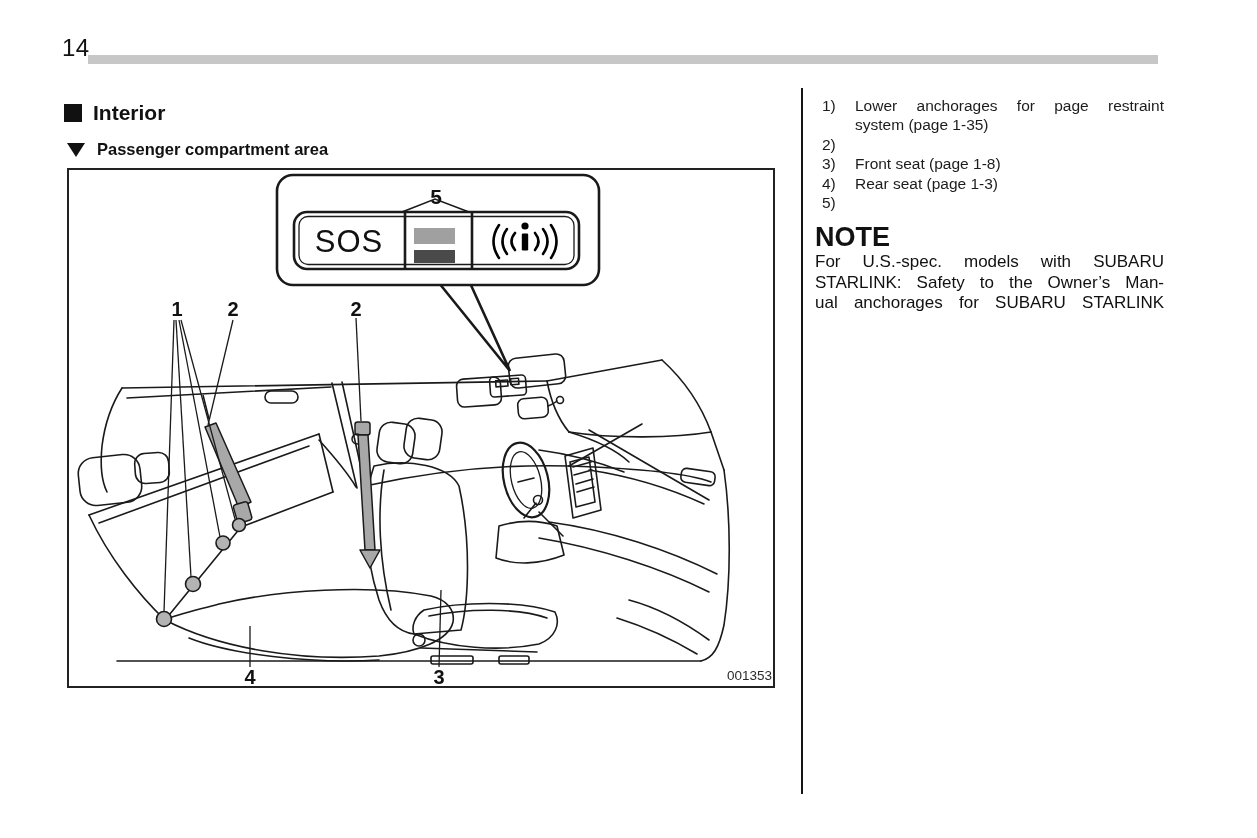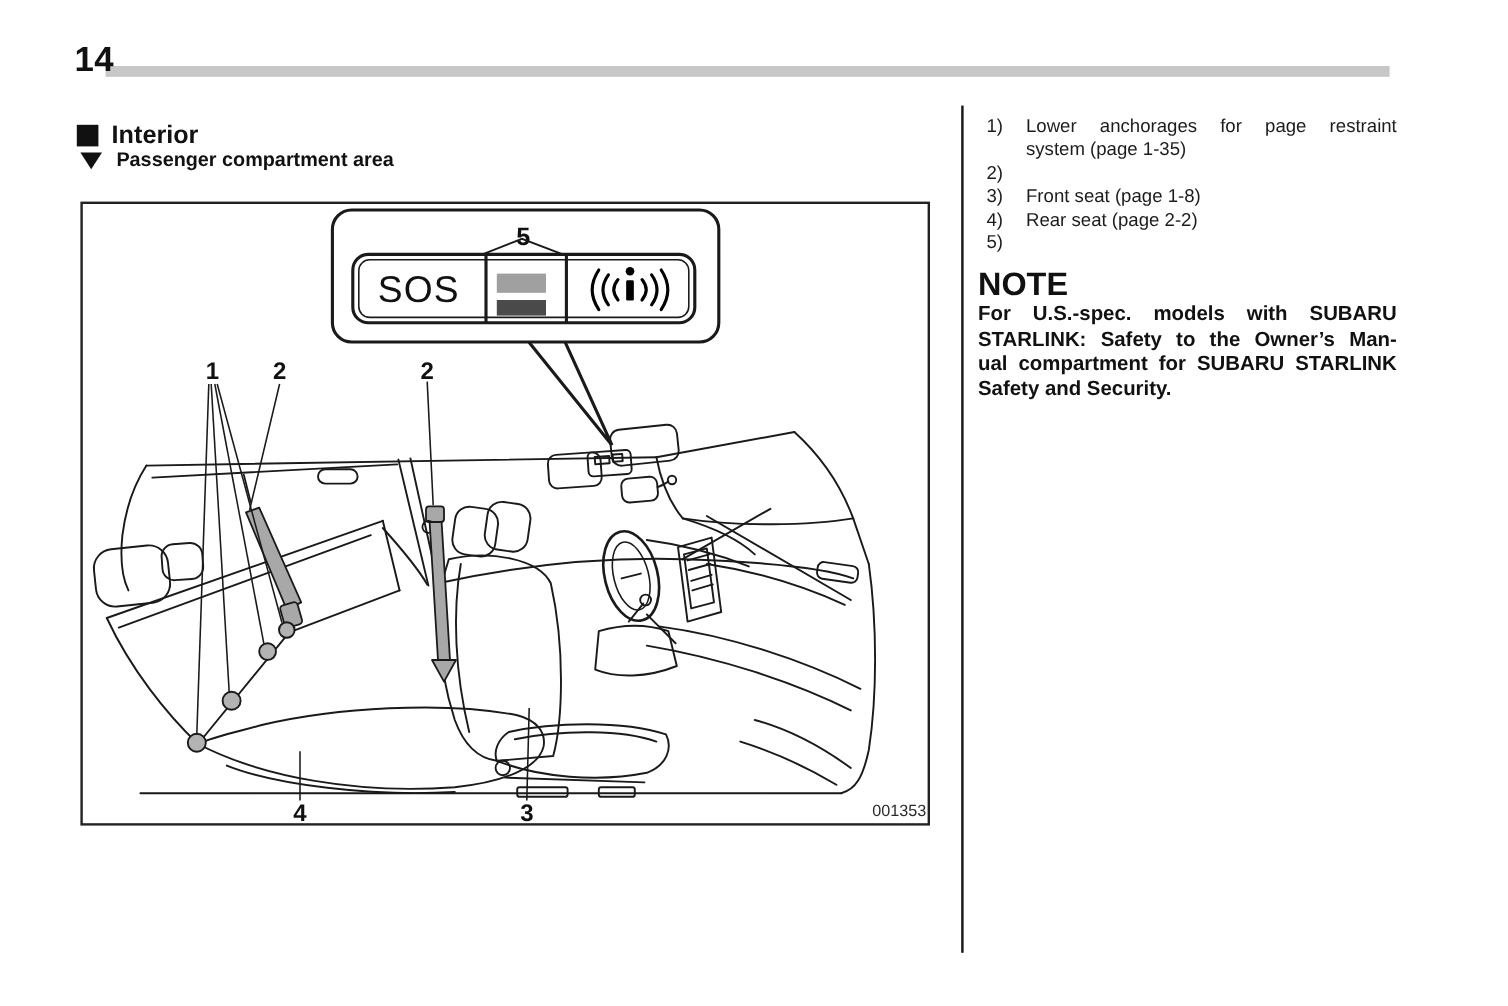--- a/index.html
+++ b/index.html
@@ -1,38 +1,38 @@
 <!DOCTYPE html>
 <html><head>
 <meta charset="utf-8">
 <style>
   html,body{margin:0;padding:0;background:#fff;}
   body{width:1257px;height:838px;position:relative;overflow:hidden;
        font-family:"Liberation Sans",sans-serif;color:#1a1a1a;}
   .abs{position:absolute;}
   
-  .pageno{left:62px;top:34px;font-size:29px;font-weight:bold;color:#111;letter-spacing:0.5px;z-index:2;}
+  .pageno{left:62px;top:34px;font-size:24px;font-weight:normal;color:#111;letter-spacing:0.5px;z-index:2;}
   .hbar{left:88px;top:55px;width:1070px;height:9px;background:#c7c7c7;}
   .sec{left:64px;top:101px;display:flex;align-items:center;justify-content:flex-end;}
   .sec .sq{width:18px;height:18px;background:#111;display:inline-block;}
   .sec .lbl{font-size:21px;font-weight:bold;margin-left:11px;color:#111;}
-  .sub{left:67px;top:124px;display:flex;align-items:center;}
+  .sub{left:67px;top:140px;display:flex;align-items:center;}
   .sub .tri{width:0;height:0;border-left:9px solid transparent;border-right:9px solid transparent;border-top:14px solid #111;display:inline-block;}
   .sub .lbl{font-size:16.5px;font-weight:bold;margin-left:12px;color:#111;}
   
   .figurebox{left:67px;top:168px;width:708px;height:520px;border:2px solid #222;box-sizing:border-box;background:#fff;}
   
   .vdivider{left:801px;top:88px;width:2px;height:706px;background:#151515;}
   .legend{left:815px;top:96px;width:349px;font-size:15.5px;line-height:19.4px;color:#1c1c1c;}
   .lrow{display:flex;}
   .lnum{width:40px;flex:0 0 40px;padding-left:7px;box-sizing:border-box;}
   .ltxt{flex:1;}
   .jline{text-align:justify;text-align-last:justify;}
   .noteh{left:815px;top:222px;font-size:27px;font-weight:bold;color:#111;}
-  .note{left:815px;top:252px;width:349px;font-size:17px;font-weight:bold;line-height:20.5px;color:#111;}
+  .note{left:815px;top:252px;width:349px;font-size:17px;font-weight:normal;line-height:20.5px;color:#111;}
   svg text{font-family:"Liberation Sans",sans-serif;}
 </style>
 </head>
 <body>
 
 <div class="abs pageno">14</div>
 <div class="abs hbar"></div>
 
 <div class="abs sec">
   <span class="sq"></span>
@@ -224,26 +224,25 @@
   </div>
   <div class="lrow">
     <div class="lnum">2)</div>
   </div>
   <div class="lrow">
     <div class="lnum">3)</div>
     <div class="ltxt">Front seat (page 1-8)</div>
   </div>
   <div class="lrow">
     <div class="lnum">4)</div>
-    <div class="ltxt">Rear seat (page 2-2)</div>
+    <div class="ltxt">Rear seat (page 1-3)</div>
   </div>
   <div class="lrow">
     <div class="lnum">5)</div>
   </div>
 </div>
 
 <div class="abs noteh">NOTE</div>
 <div class="abs note">
   <div class="jline">For U.S.-spec. models with SUBARU</div>
   <div class="jline">STARLINK: Safety to the Owner’s Man-</div>
-  <div class="jline">ual compartment for SUBARU STARLINK</div>
-  <div>Safety and Security.</div>
+  <div class="jline">ual anchorages for SUBARU STARLINK</div>
 </div>
 
 </body></html>

